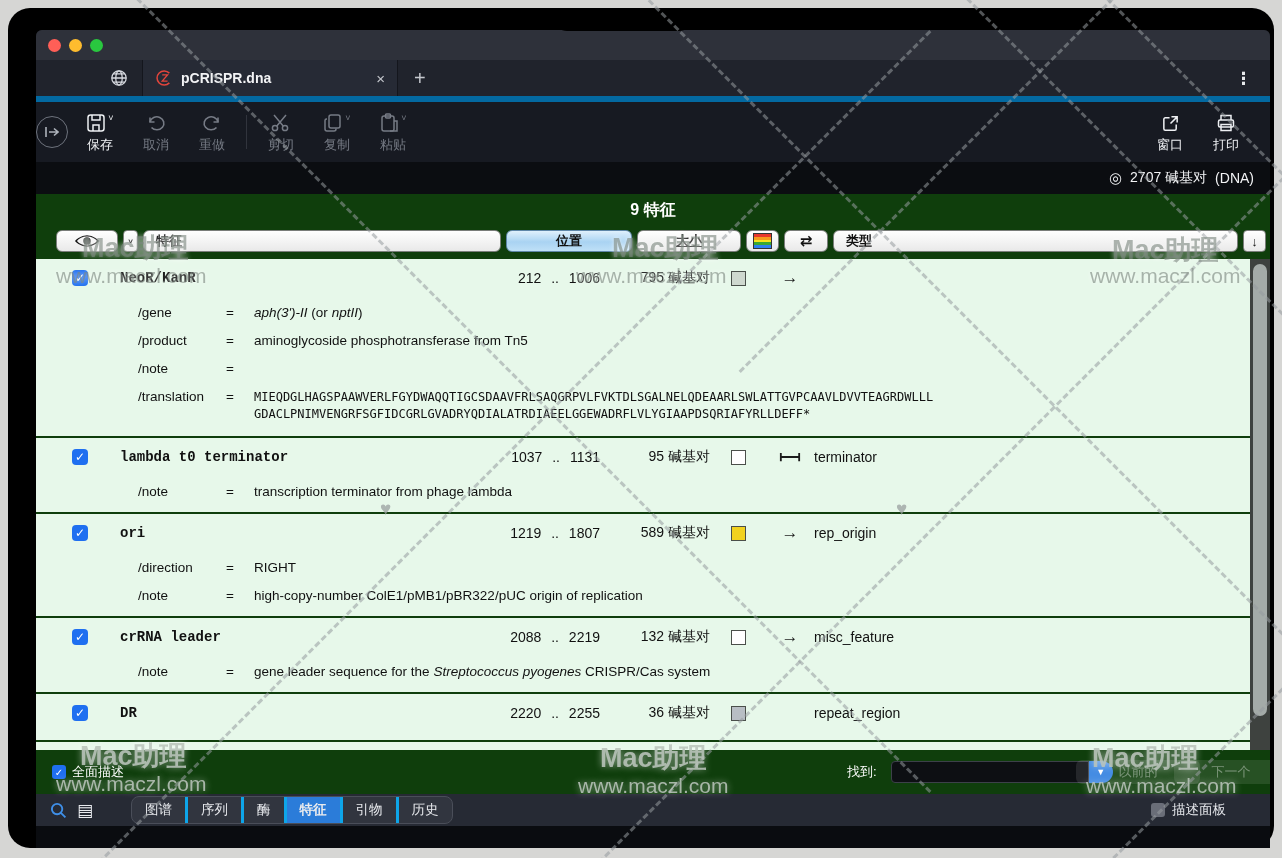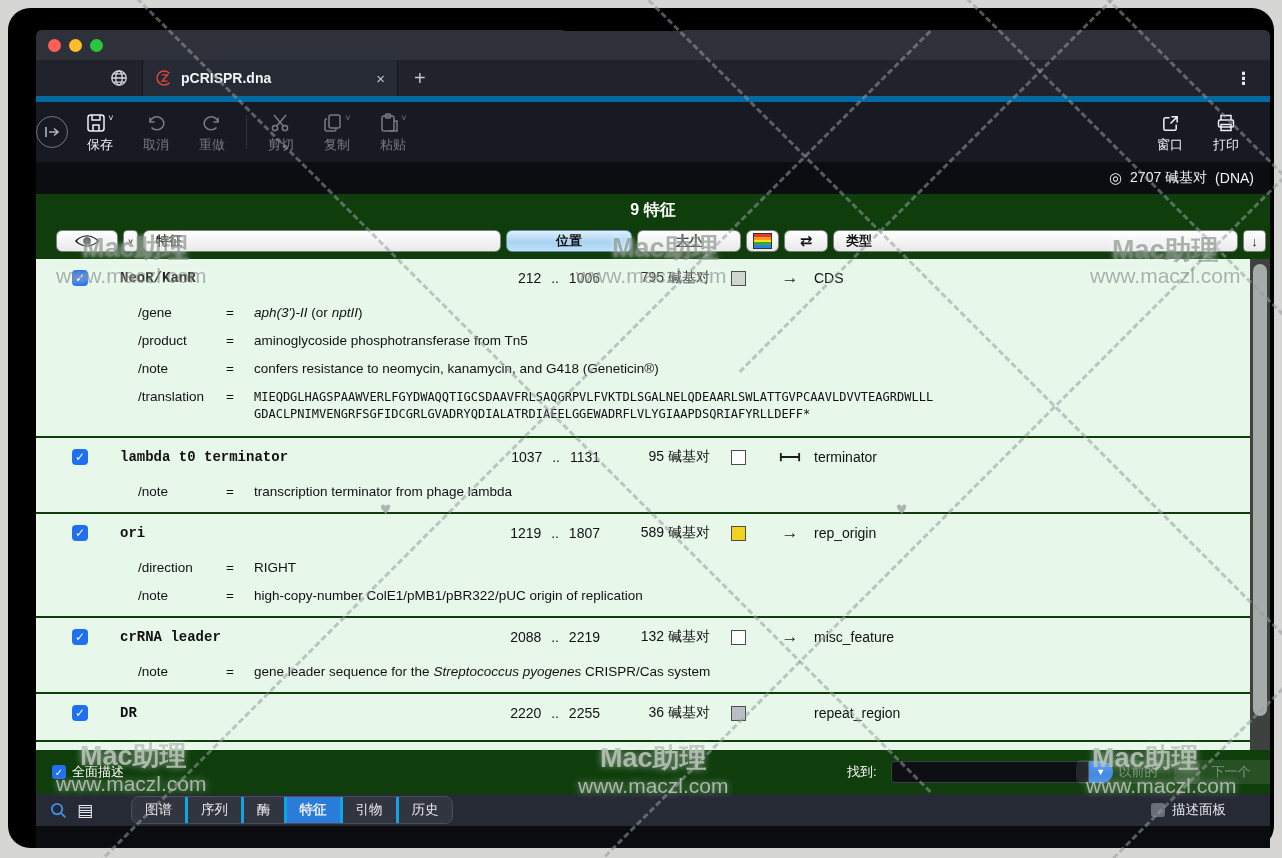--- a/index.html
+++ b/index.html
@@ -283,36 +283,34 @@
                 <span></span>
                 <span class="cb">✓</span>
                 <span></span>
                 <span class="feat-name">NeoR/KanR</span>
                 <span class="col-pos">212 .. 1006</span>
                 <span class="col-size">795 碱基对</span>
                 <span class="swatch-wrap">
                   <span class="swatch checker" style="background: rgb(207, 216, 207);"></span>
                 </span>
                 <span class="col-dir">→</span>
-                <span class="col-type">CDS</span>
               </div>
               <div class="qual">
                 <span class="ql">/gene</span>
                 <span class="qe">=</span>
                 <span class="qv"><i>aph(3')-II</i><span> (or </span><i>nptII</i><span>)</span></span>
               </div>
               <div class="qual">
                 <span class="ql">/product</span>
                 <span class="qe">=</span>
                 <span class="qv"><span>aminoglycoside phosphotransferase from Tn5</span></span>
               </div>
               <div class="qual">
                 <span class="ql">/note</span>
                 <span class="qe">=</span>
-                <span class="qv"><span>confers resistance to neomycin, kanamycin, and G418 (Geneticin®)</span></span>
               </div>
               <div class="qual">
                 <span class="ql">/translation</span>
                 <span class="qe">=</span>
                 <span class="qv">
                   <div class="mono">MIEQDGLHAGSPAAWVERLFGYDWAQQTIGCSDAAVFRLSAQGRPVLFVKTDLSGALNELQDEAARLSWLATTGVPCAAVLDVVTEAGRDWLLL</div>
                   <div class="mono">GDACLPNIMVENGRFSGFIDCGRLGVADRYQDIALATRDIAEELGGEWADRFLVLYGIAAPDSQRIAFYRLLDEFF*</div>
                 </span>
               </div>
             </div>

